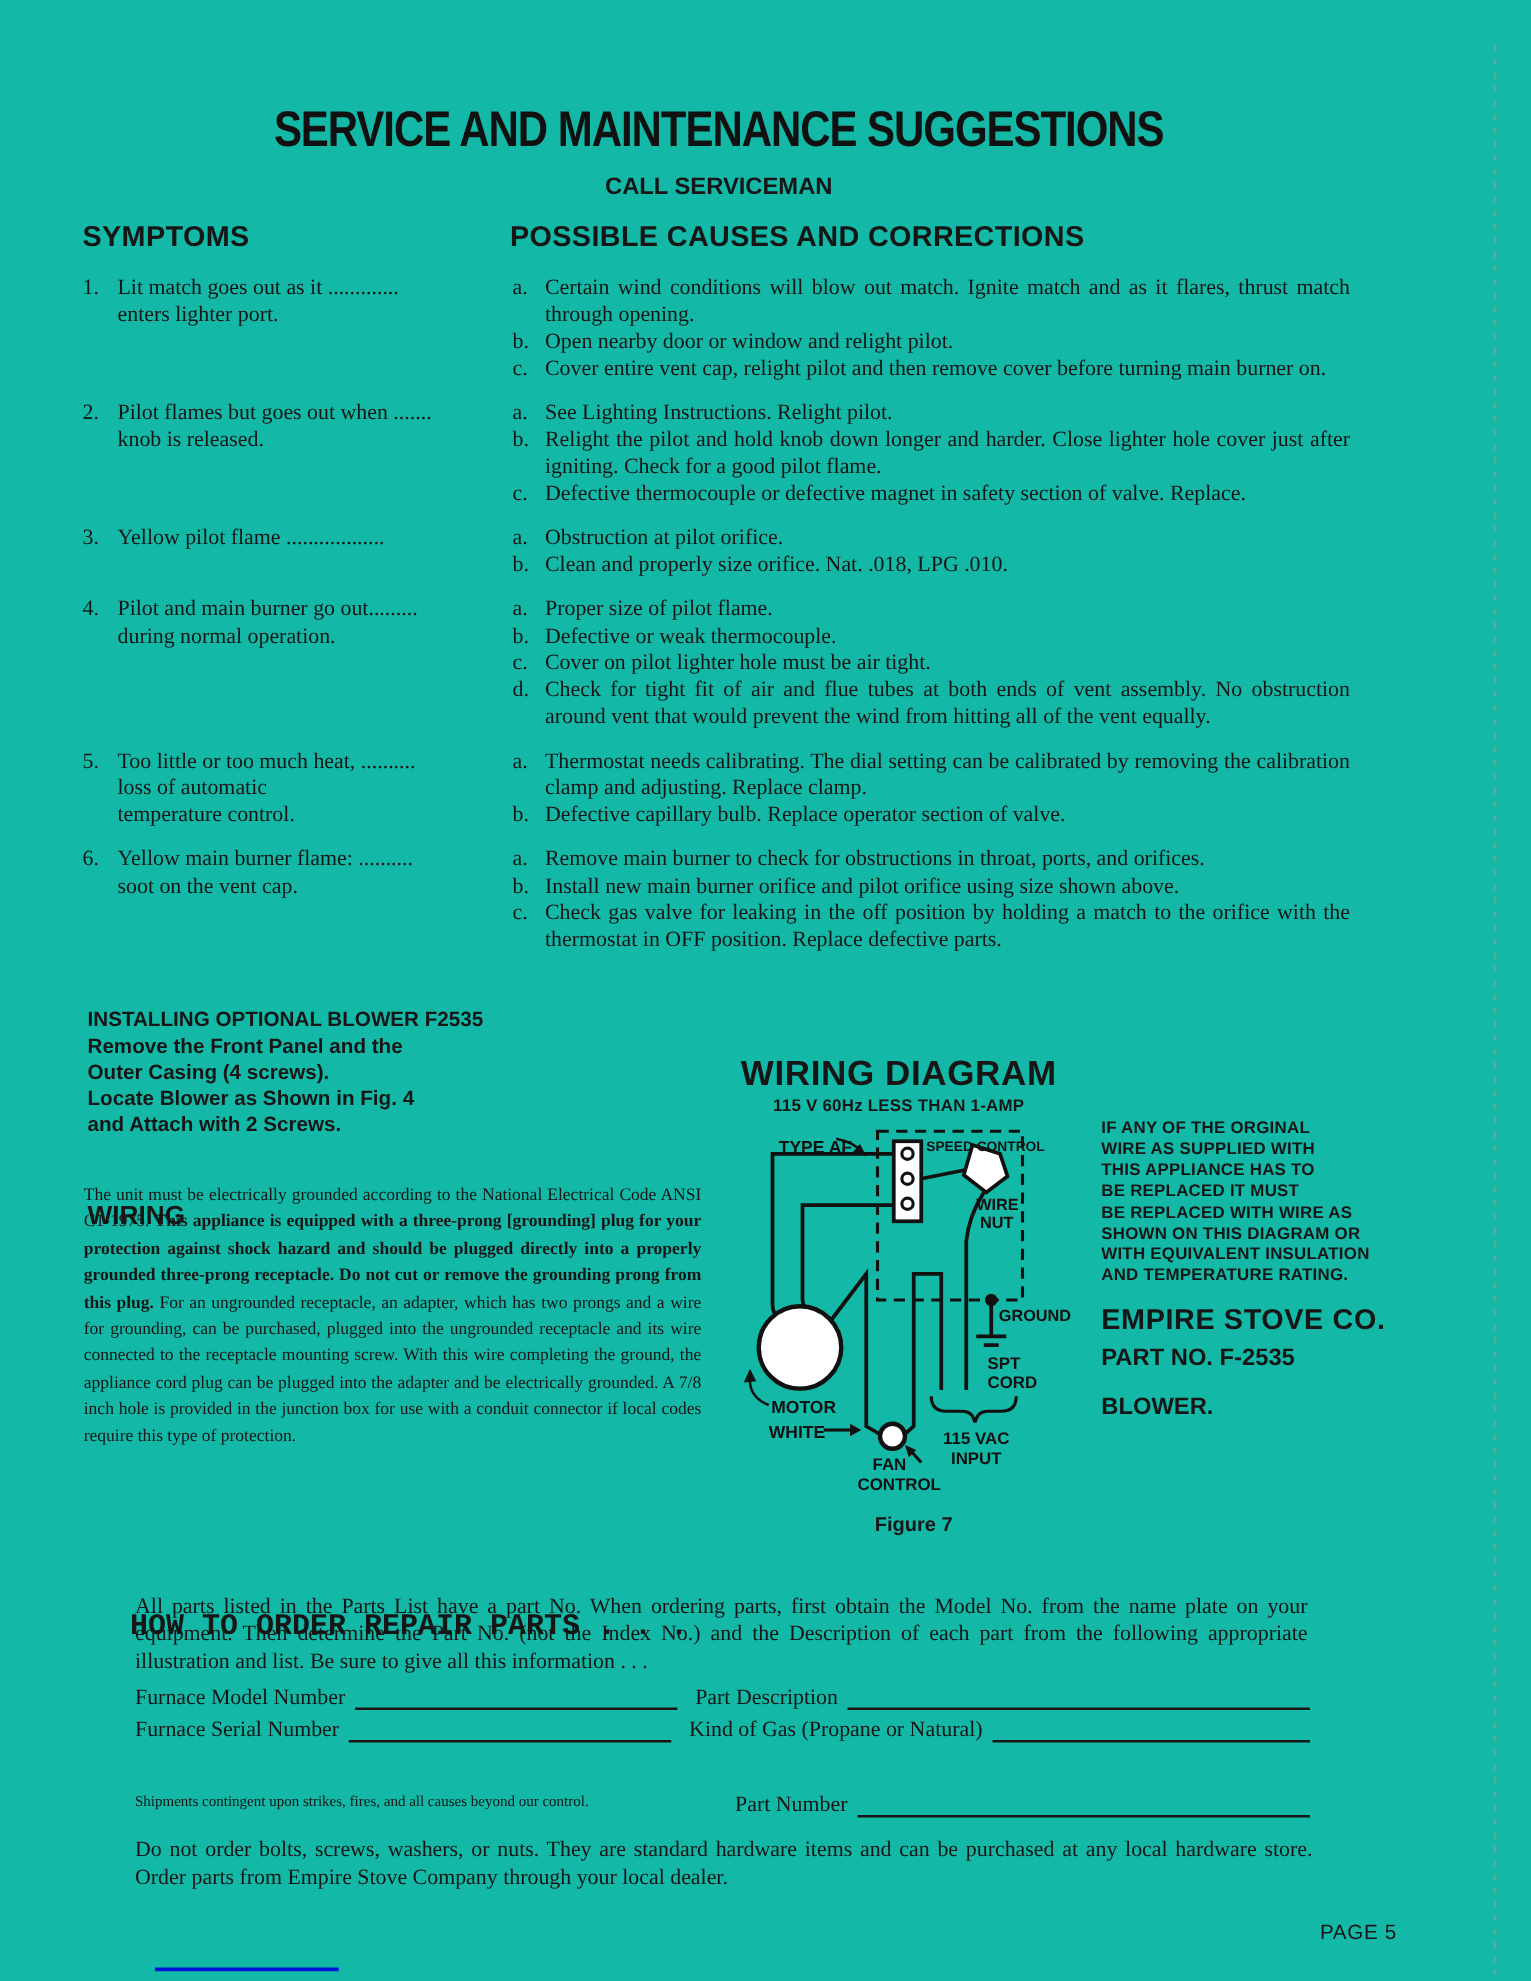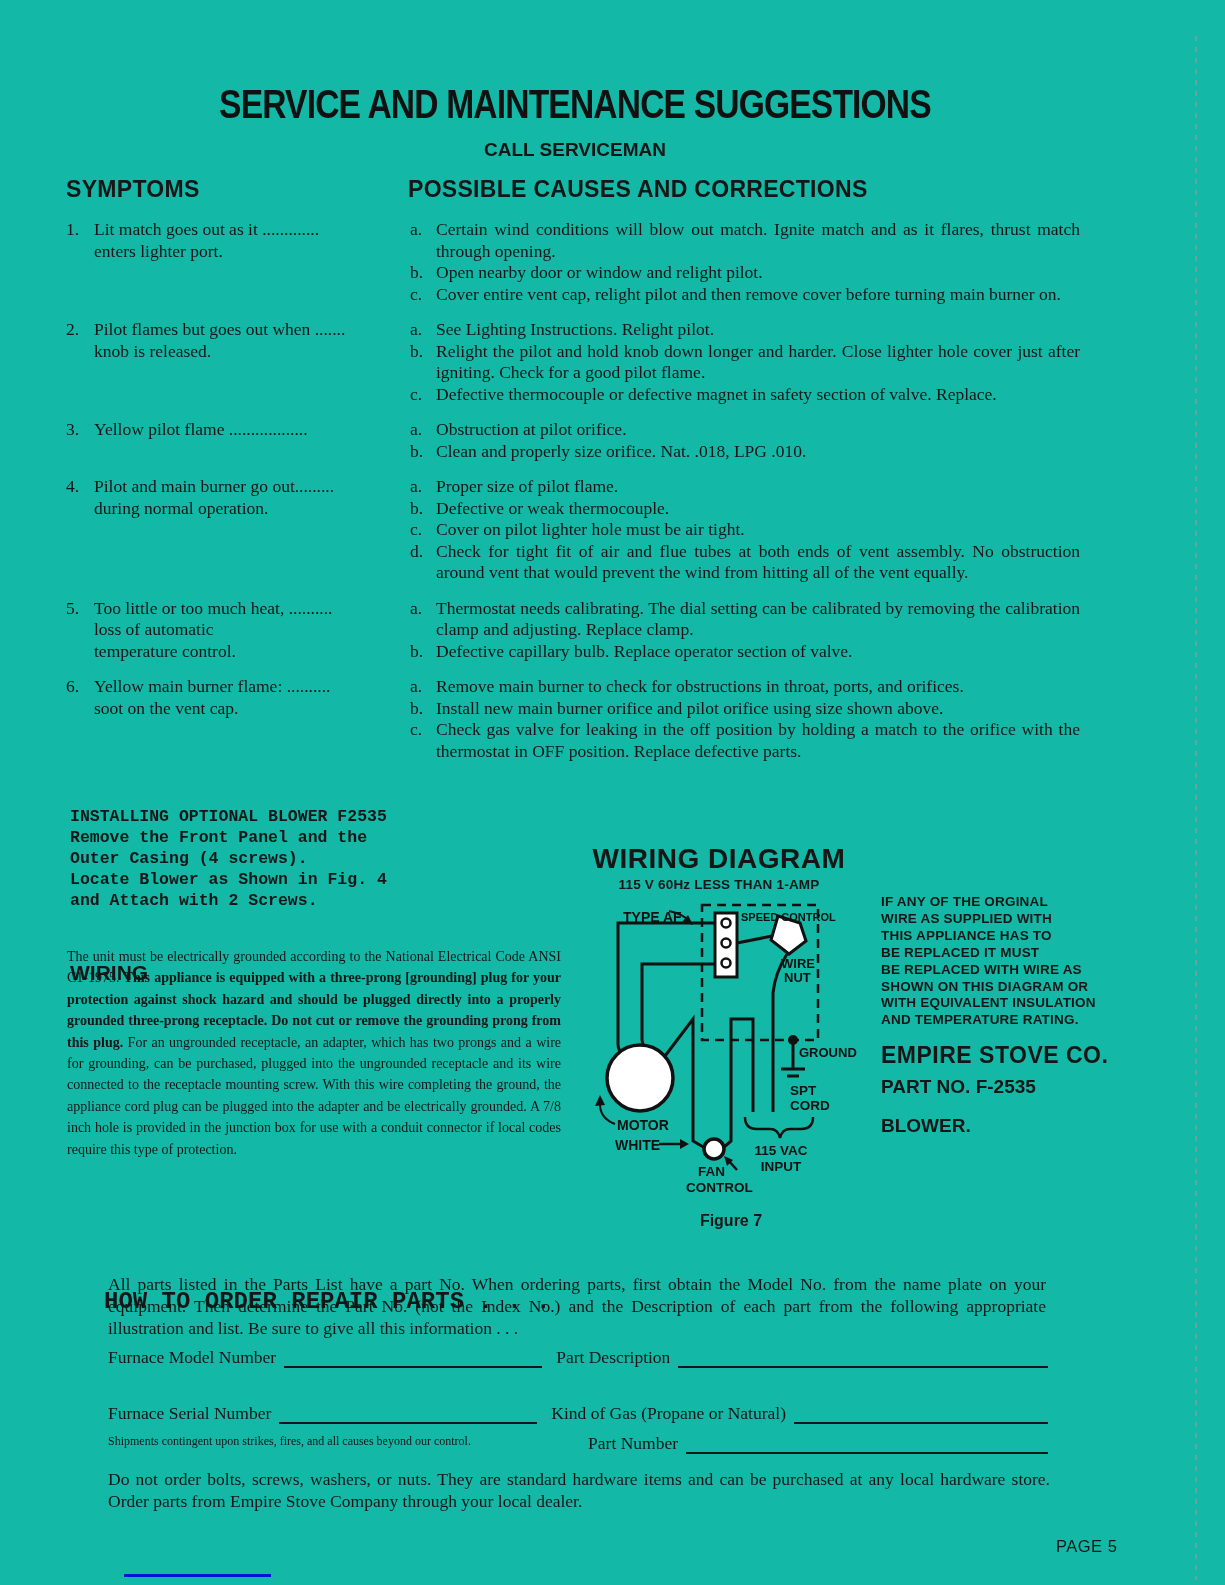--- a/index.html
+++ b/index.html
@@ -29,21 +29,21 @@
   .srow{display:flex;margin-bottom:14px;}
   .sym{width:344px;display:flex;}
   .snum{width:28px;}
   .stext{flex:1;white-space:pre-line;}
   .causes{flex:1;}
   .cause{display:flex;}
   .cl{width:26px;}
   .ct{flex:1;text-align:justify;}
   
   .installing{position:absolute;left:70px;top:806px;width:440px;
-    font-family:Liberation Mono, monospace;font-weight:bold;
+    font-family:Liberation Sans, sans-serif;font-weight:bold;
     font-size:16.5px;line-height:21px;}
   .inst-body{white-space:pre-line;}
   .wiring-h{position:absolute;left:70px;top:961px;
     font-family:"Liberation Sans",sans-serif;font-weight:bold;font-size:21px;}
   .wiring-para{position:absolute;left:67px;top:946px;width:494px;margin:0;
     font-size:14px;line-height:21.4px;text-align:justify;}
   
   .diag-head{position:absolute;left:588px;top:844px;width:262px;text-align:center;
     font-family:"Liberation Sans",sans-serif;font-weight:bold;}
   .diag-title{font-size:28px;line-height:30px;letter-spacing:.5px;}
@@ -61,21 +61,21 @@
   .e1{font-size:23px;letter-spacing:.5px;}
   .e2{font-size:19px;margin-top:7px;}
   .e3{font-size:19px;margin-top:17px;}
   
   .order-h{position:absolute;left:104px;top:1288px;
     font-family:Liberation Mono, monospace;font-weight:bold;font-size:24px;}
   .order-para{position:absolute;left:108px;top:1274px;width:938px;margin:0;
     font-size:17.5px;line-height:21.8px;text-align:justify;}
   .frow{position:absolute;left:108px;width:940px;display:flex;
     align-items:flex-end;height:24px;font-size:17.5px;}
-  .frow1{top:1344px;} .frow2{top:1400px;} .frow3{top:1430px;justify-content:flex-end;}
+  .frow1{top:1344px;} .frow2{top:1370px;} .frow3{top:1430px;justify-content:flex-end;}
   .blank{border-bottom:2px solid #161616;height:16px;display:inline-block;}
   .b1{width:258px;margin-left:8px;}
   .bgrow{flex:1;margin-left:8px;}
   .b3{width:362px;margin-left:8px;}
   .ml{margin-left:14px;}
   .foot1{position:absolute;left:108px;top:1469px;width:942px;margin:0;
     font-size:17.5px;line-height:21.8px;text-align:justify;}
   .foot2{position:absolute;left:108px;top:1434px;width:942px;margin:0;font-size:12px;}
   .page-num{position:absolute;left:1056px;top:1537px;
     font-family:"Liberation Sans",sans-serif;font-size:16.5px;letter-spacing:.5px;}

